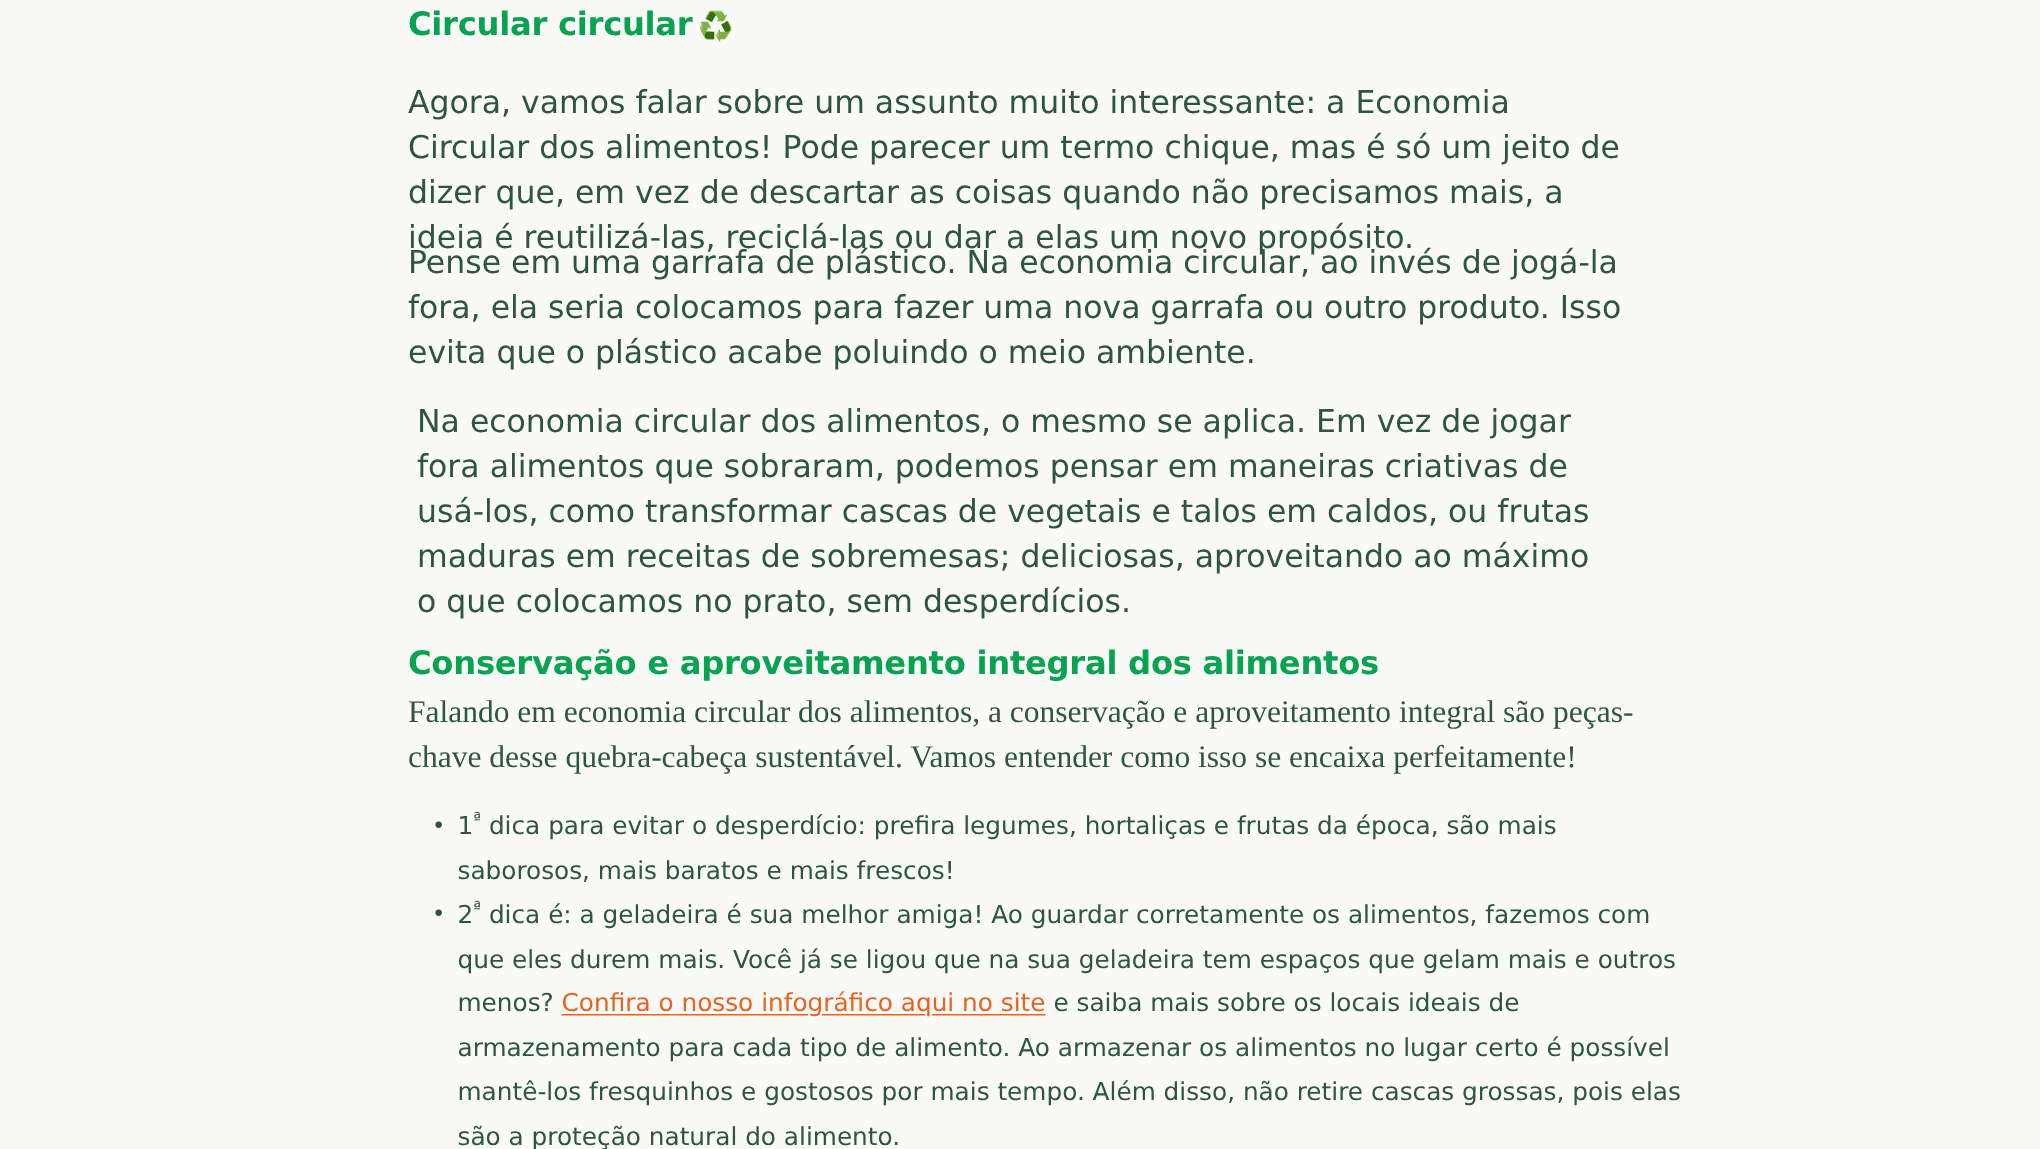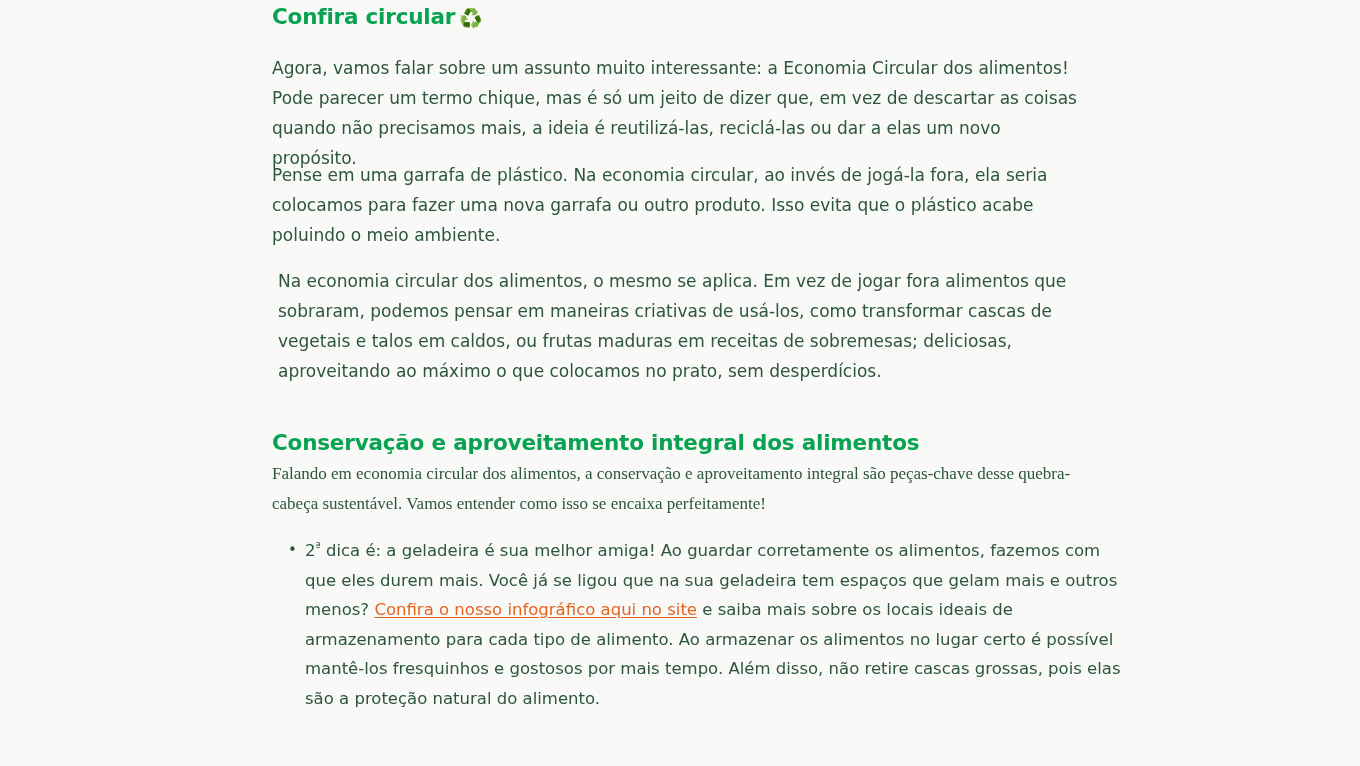--- a/index.html
+++ b/index.html
@@ -49,21 +49,21 @@
     left: 0;
     top: 2px;
   }
   #heading-conservacao {
     position: absolute;
     left: 0;
     top: 428px;
   }
   p.body-text {
     font-family: "DejaVu Sans", sans-serif;
-    font-size: 17px;
+    font-size: 21px;
     color: #2d5540;
     line-height: 30px;
     margin: 0;
     text-align: left;
   }
   #para-1 { position: absolute; left: 0; top: 53px; width: 818px; }
   #para-2 { position: absolute; left: 0; top: 160px; width: 812px; }
   #para-3 { position: absolute; left: 6px; top: 266px; width: 790px; }
   #para-4 { position: absolute; left: 0; top: 459px; width: 818px; font-family: Liberation Serif, serif; }
 
@@ -104,31 +104,32 @@
     vertical-align: super;
     line-height: 0;
   }
 </style>
 </head>
 <body>
 
 <div class="page">
   <div class="article">
 
-    <h2 class="section-heading" id="heading-economia-circular"><span>Confira circular</span><span class="emoji">♻️</span></h2>
+    <h2 class="section-heading" id="heading-economia-circular"><span>Circular circular</span><span class="emoji">♻️</span></h2>
 
     <p class="body-text" id="para-1">Agora, vamos falar sobre um assunto muito interessante: a Economia Circular dos alimentos! Pode parecer um termo chique, mas é só um jeito de dizer que, em vez de descartar as coisas quando não precisamos mais, a ideia é reutilizá-las, reciclá-las ou dar a elas um novo propósito.</p>
 
     <p class="body-text" id="para-2">Pense em uma garrafa de plástico. Na economia circular, ao invés de jogá-la fora, ela seria colocamos para fazer uma nova garrafa ou outro produto. Isso evita que o plástico acabe poluindo o meio ambiente.</p>
 
     <p class="body-text" id="para-3">Na economia circular dos alimentos, o mesmo se aplica. Em vez de jogar fora alimentos que sobraram, podemos pensar em maneiras criativas de usá-los, como transformar cascas de vegetais e talos em caldos, ou frutas maduras em receitas de sobremesas; deliciosas, aproveitando ao máximo o que colocamos no prato, sem desperdícios.</p>
 
     <h2 class="section-heading" id="heading-conservacao">Conservação e aproveitamento integral dos alimentos</h2>
 
     <p class="body-text" id="para-4">Falando em economia circular dos alimentos, a conservação e aproveitamento integral são peças-chave desse quebra-cabeça sustentável. Vamos entender como isso se encaixa perfeitamente!</p>
 
     <ul class="tips-list">
+      <li><span>1</span><sup class="ord">ª</sup><span> dica para evitar o desperdício: prefira legumes, hortaliças e frutas da época, são mais saborosos, mais baratos e mais frescos!</span></li>
 
       <li><span>2</span><sup class="ord">ª</sup><span> dica é: a geladeira é sua melhor amiga! Ao guardar corretamente os alimentos, fazemos com que eles durem mais. Você já se ligou que na sua geladeira tem espaços que gelam mais e outros menos? </span><a class="inline-link" href="#">Confira o nosso infográfico aqui no site</a><span> e saiba mais sobre os locais ideais de armazenamento para cada tipo de alimento. Ao armazenar os alimentos no lugar certo é possível mantê-los fresquinhos e gostosos por mais tempo. Além disso, não retire cascas grossas, pois elas são a proteção natural do alimento.</span></li>
     </ul>
 
   </div>
 </div>
 
 </body></html>

